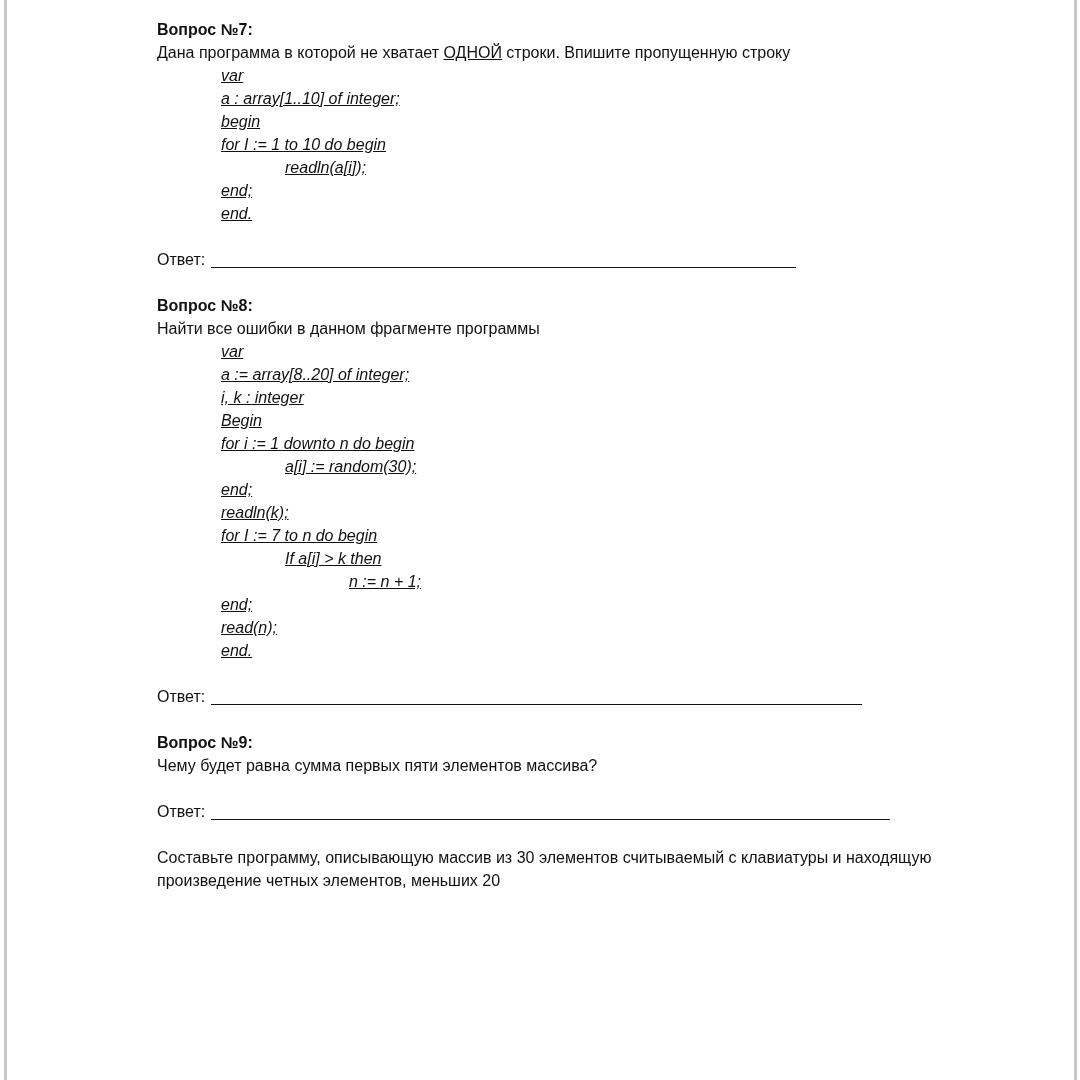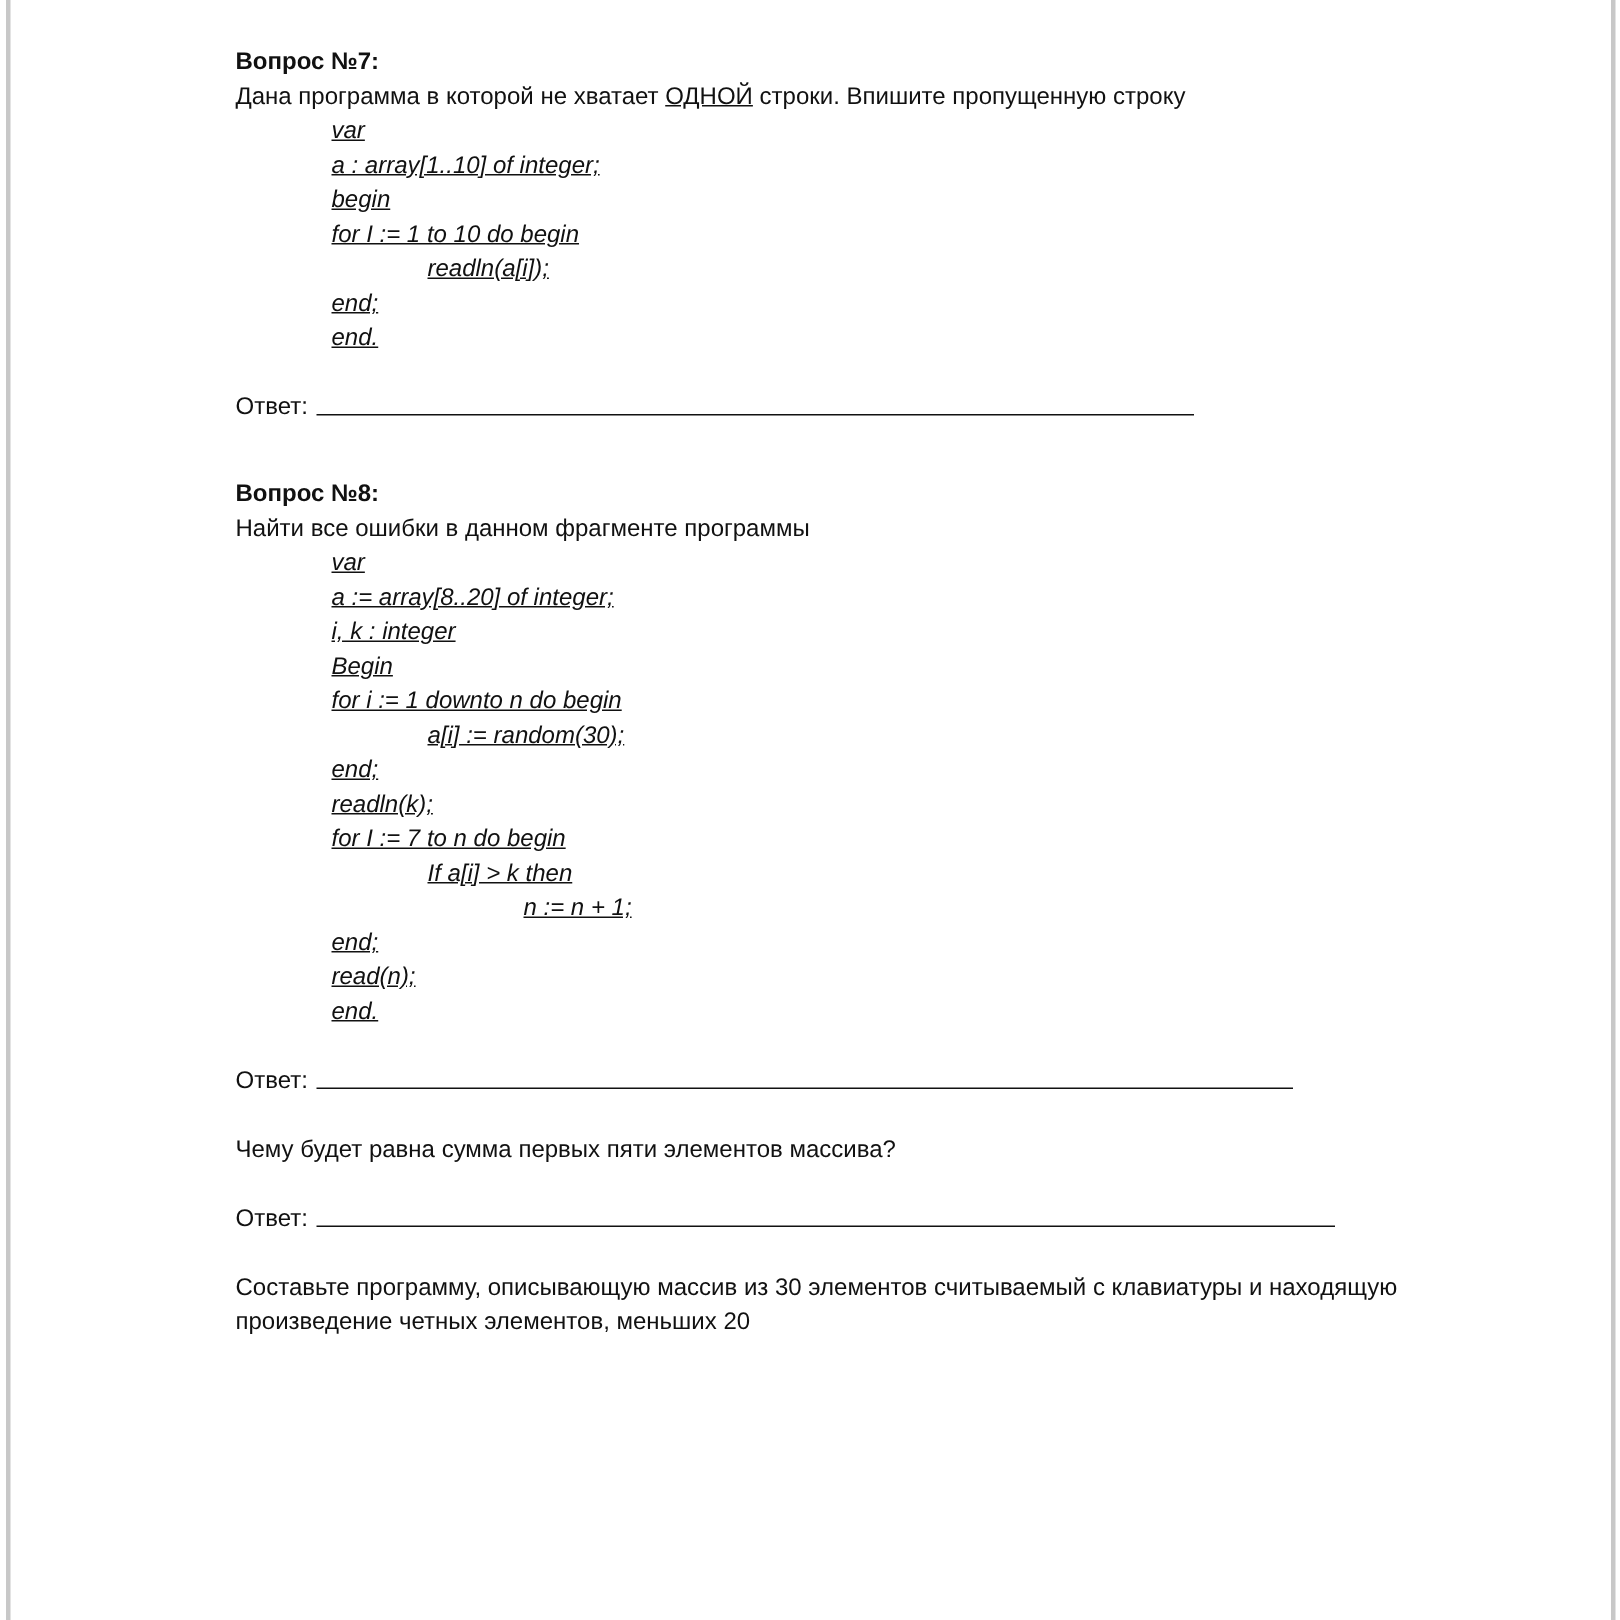--- a/index.html
+++ b/index.html
@@ -9,27 +9,27 @@
       font-family: "Liberation Sans", sans-serif;
       color: #111;
       position: relative;
     }
     .border-left { position: absolute; left: 4px; top: 0; width: 3px; height: 1080px; background: #c8c8c8; }
     .border-right { position: absolute; left: 1074px; top: 0; width: 3px; height: 1080px; background: #c8c8c8; }
     .page {
       position: absolute; left: 157px; top: 18px; width: 860px;
       font-size: 16px; line-height: 23px;
     }
-    .q-title { font-weight: bold; margin-top: 12px; }
+    .q-title { font-weight: bold; }
     .q-text { }
     .code { font-style: italic; padding-left: 64px; }
     .code .i1 { padding-left: 64px; }
     .code .i2 { padding-left: 128px; }
     .u { text-decoration: underline; }
-    .answer { display: flex; align-items: flex-start; margin-top: 23px; }
+    .answer { display: flex; align-items: center; margin-top: 23px; }
     .answer .line { border-bottom: 1px solid #111; height: 16px; margin-left: 6px; }
     .gap { height: 23px; }
     .line-row { white-space: pre; text-decoration: underline; }
   </style>
 </head>
 <body>
 
 <div class="border-left"></div>
 <div class="border-right"></div>
 
@@ -76,20 +76,21 @@
       </div>
     <div class="answer">
       <span>Ответ:</span>
       <span class="line" style="width:651px"></span>
     </div>
   </div>
 
   <div class="gap"></div>
 
   <div>
+    <div class="q-title">Вопрос №9:</div>
     <div class="q-text">Чему будет равна сумма первых пяти элементов массива?</div>
     <div class="answer">
       <span>Ответ:</span>
       <span class="line" style="width:679px"></span>
     </div>
   </div>
 
   <div class="gap"></div>
 
   <div>

